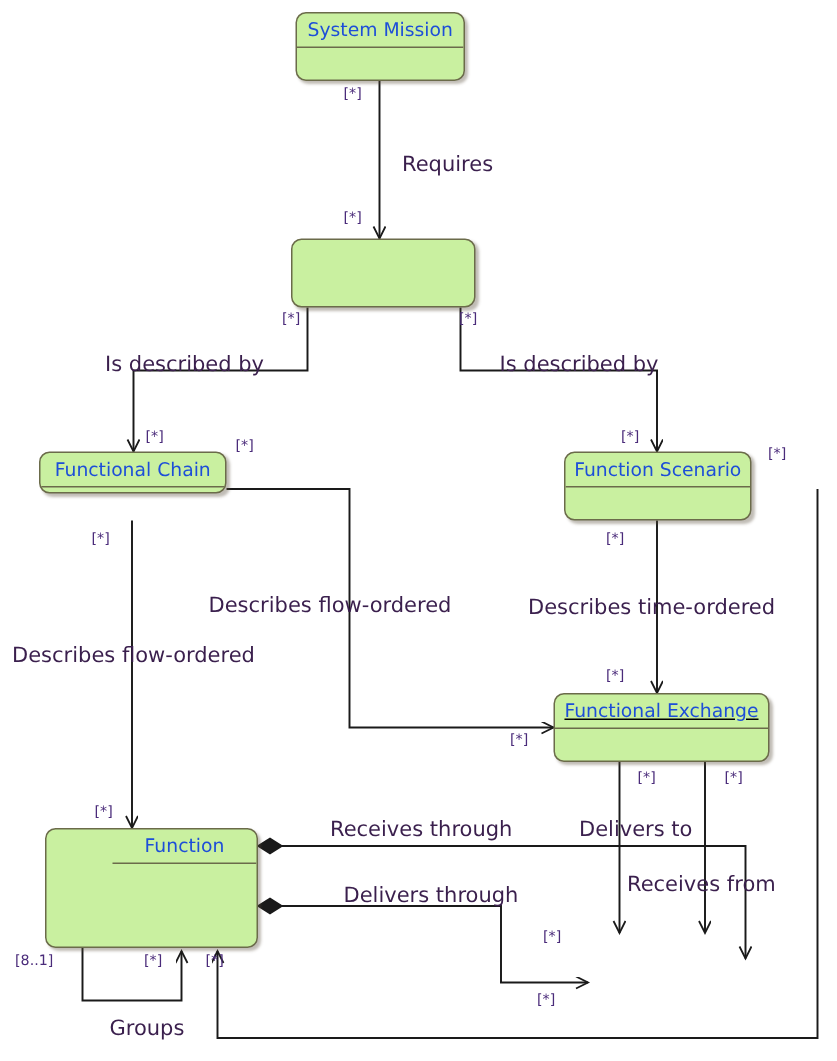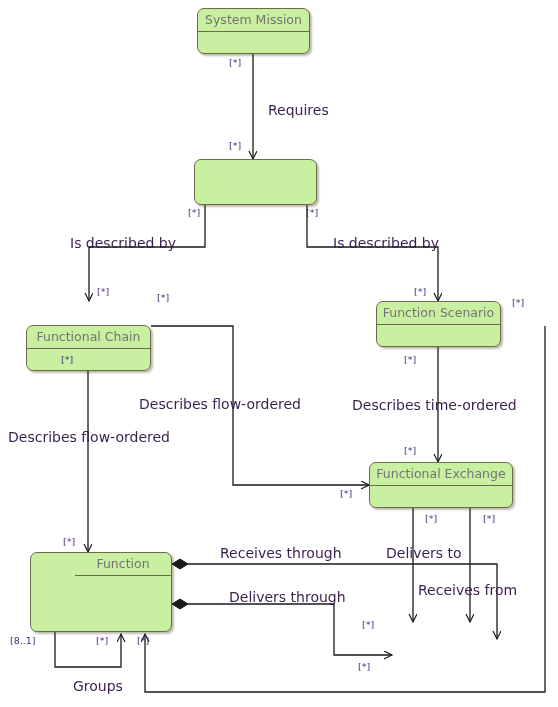--- a/index.html
+++ b/index.html
@@ -30,21 +30,21 @@
     background: #c9f0a0;
     border: 1px solid #6b6b4a;
     border-radius: 7px;
     box-shadow: 2px 2px 2px rgba(90,80,60,0.38);
     overflow: hidden;
   }
   .node .node-title {
     box-sizing: border-box;
     width: 100%;
     text-align: center;
-    color: #737373;
+    color: #1d4ed8;
     font-size: 12.5px;
     font-weight: normal;
     line-height: 1;
     padding: 5px 2px 4px 2px;
     border-bottom: 1px solid #6b6b4a;
     white-space: nowrap;
   }
   .node .node-body {
     width: 100%;
     height: 100%;
@@ -114,31 +114,31 @@
 
   <div class="node" style="left:197px; top:8px; width:113px; height:46px;">
     <div class="node-title">System Mission</div>
     <div class="node-body"></div>
   </div>
 
   <div class="node" style="left:194px; top:159px; width:123px; height:46px;">
     <div class="node-body"></div>
   </div>
 
-  <div class="node" style="left:26px; top:301px; width:125px; height:46px;margin-top:24px;">
+  <div class="node" style="left:26px; top:301px; width:125px; height:28px;">
     <div class="node-title">Functional Chain</div>
     <div class="node-body"></div>
   </div>
 
   <div class="node" style="left:376px; top:301px; width:125px; height:46px;">
     <div class="node-title">Function Scenario</div>
     <div class="node-body"></div>
   </div>
 
-  <div class="node" style="left:369px; top:462px; width:144px; height:46px;">
+  <div class="node" style="left:369px; top:462px; width:144px; height:46px;text-decoration:underline;">
     <div class="node-title">Functional Exchange</div>
     <div class="node-body"></div>
   </div>
 
   <div class="node" style="left:30px; top:552px; width:142px; height:80px;padding-left:44px;">
     <div class="node-title">Function</div>
     <div class="node-body"></div>
   </div>
 
 

